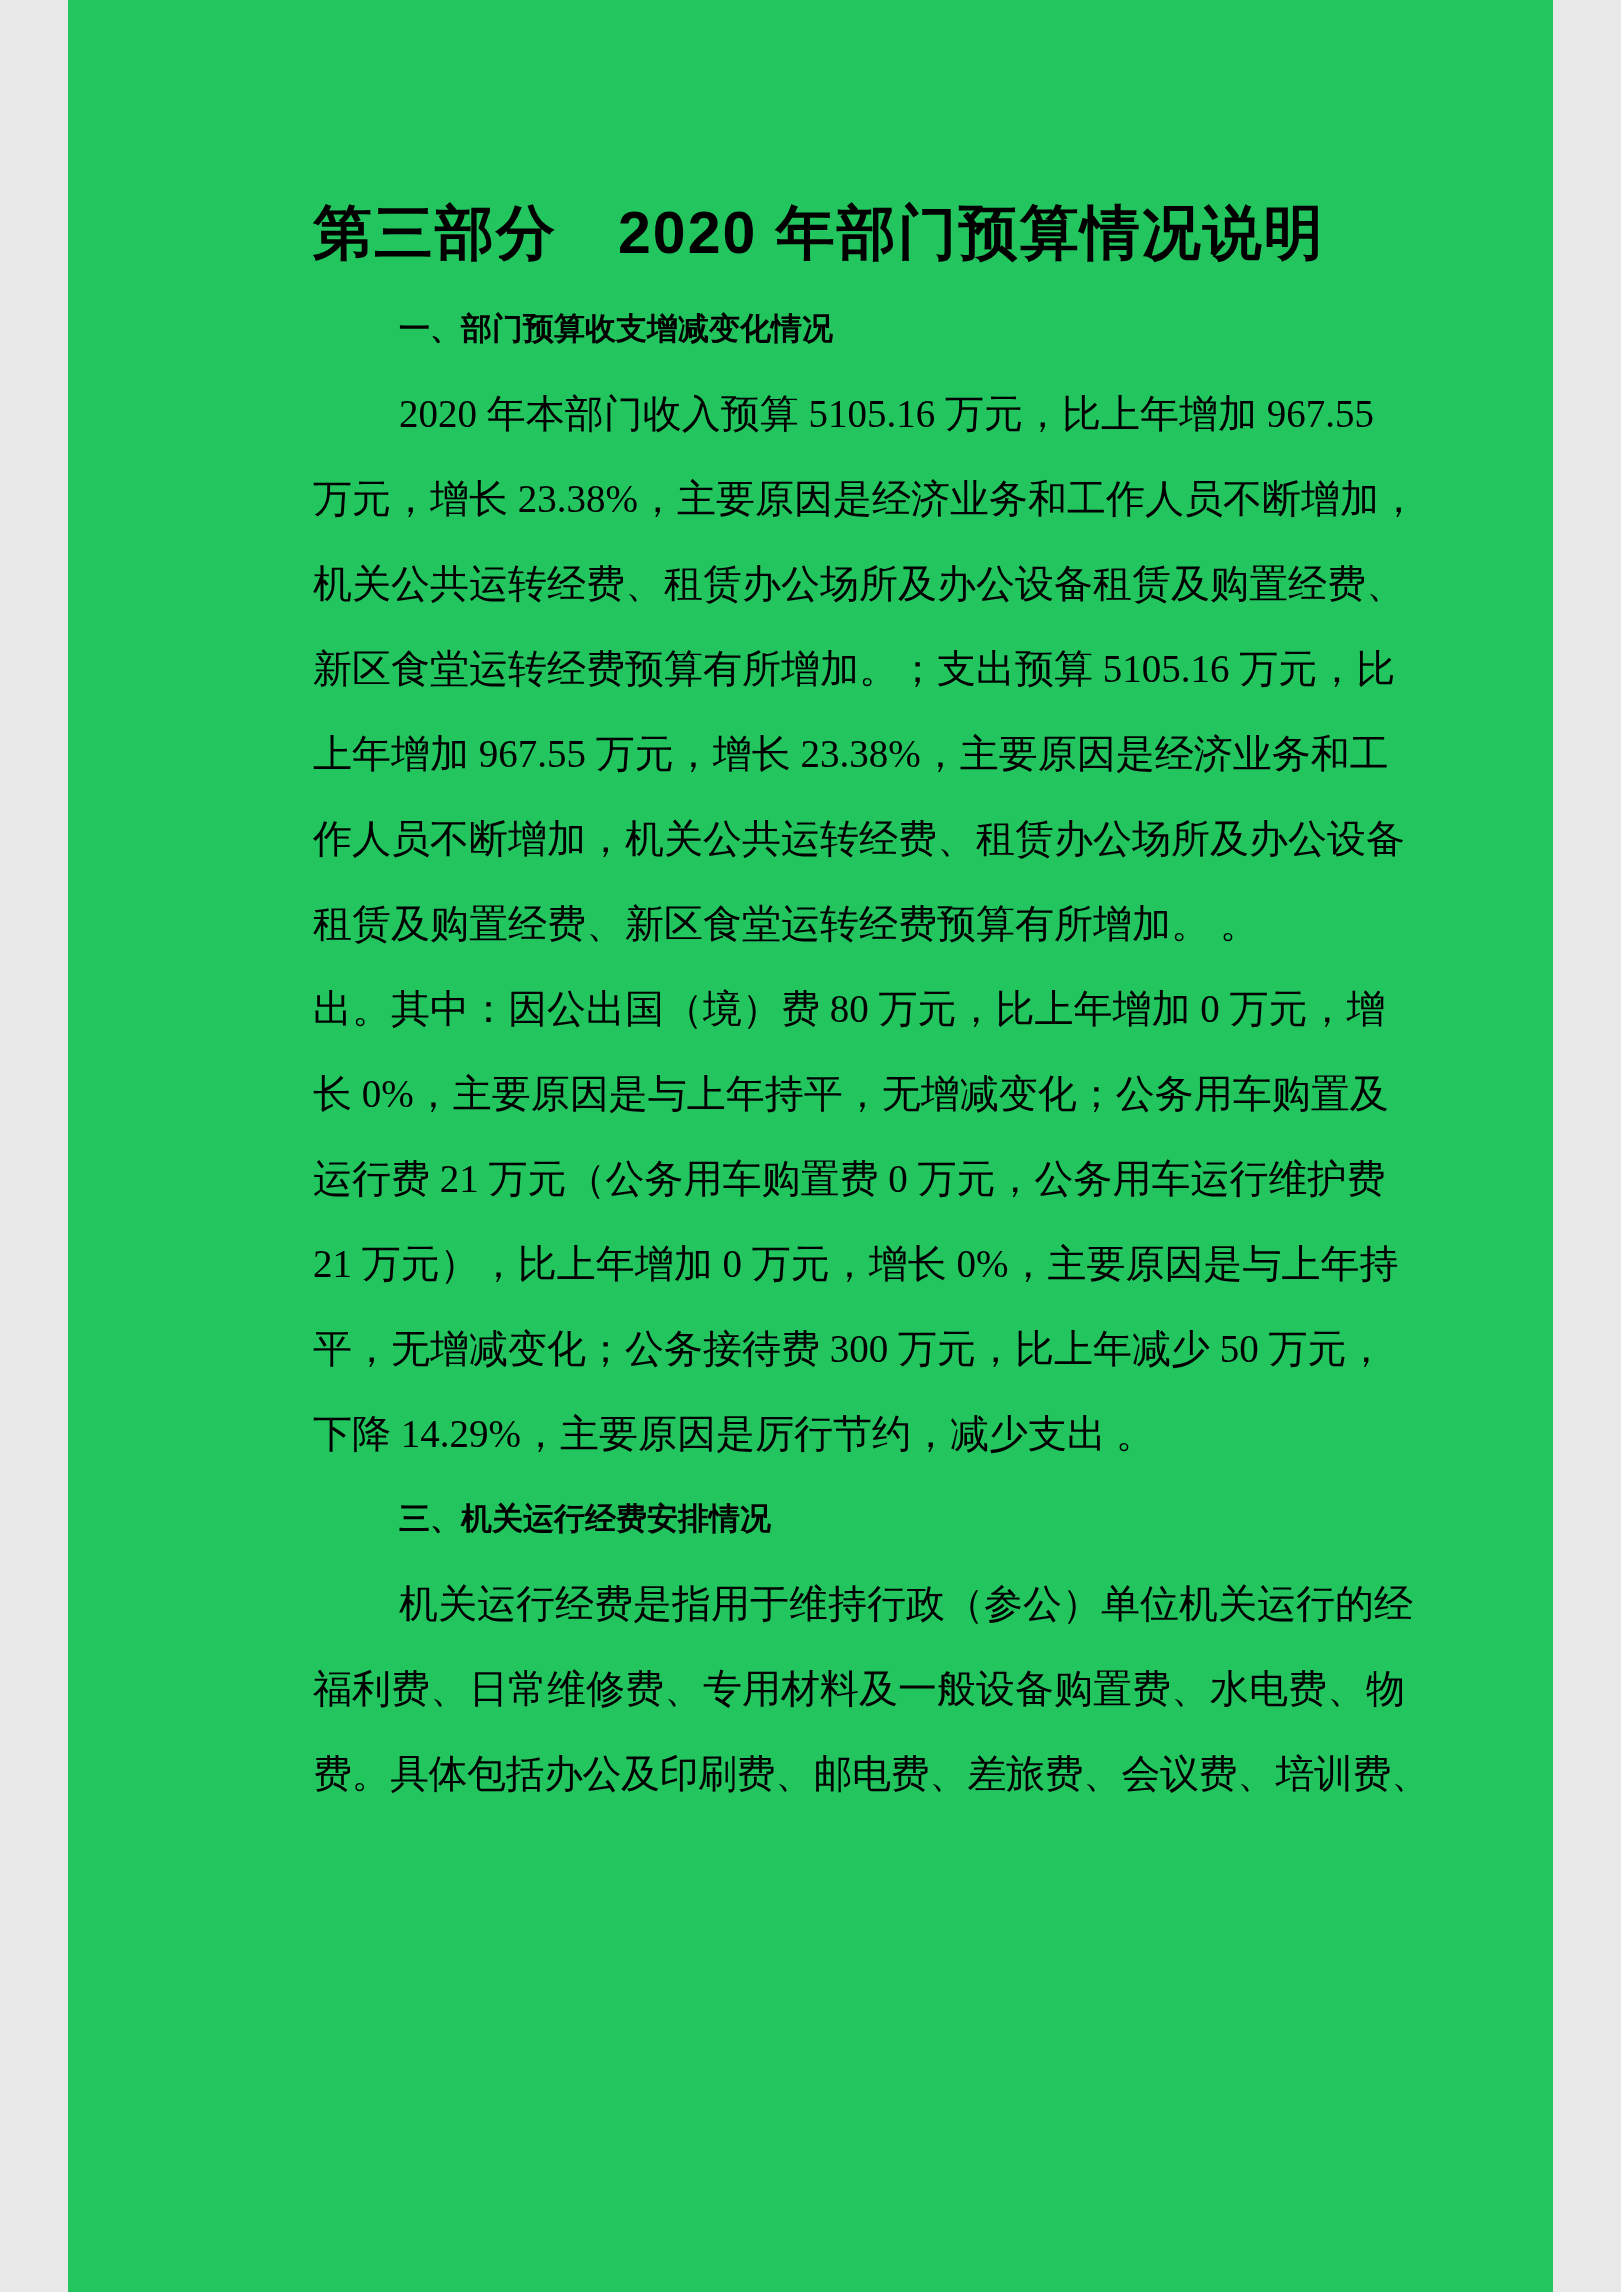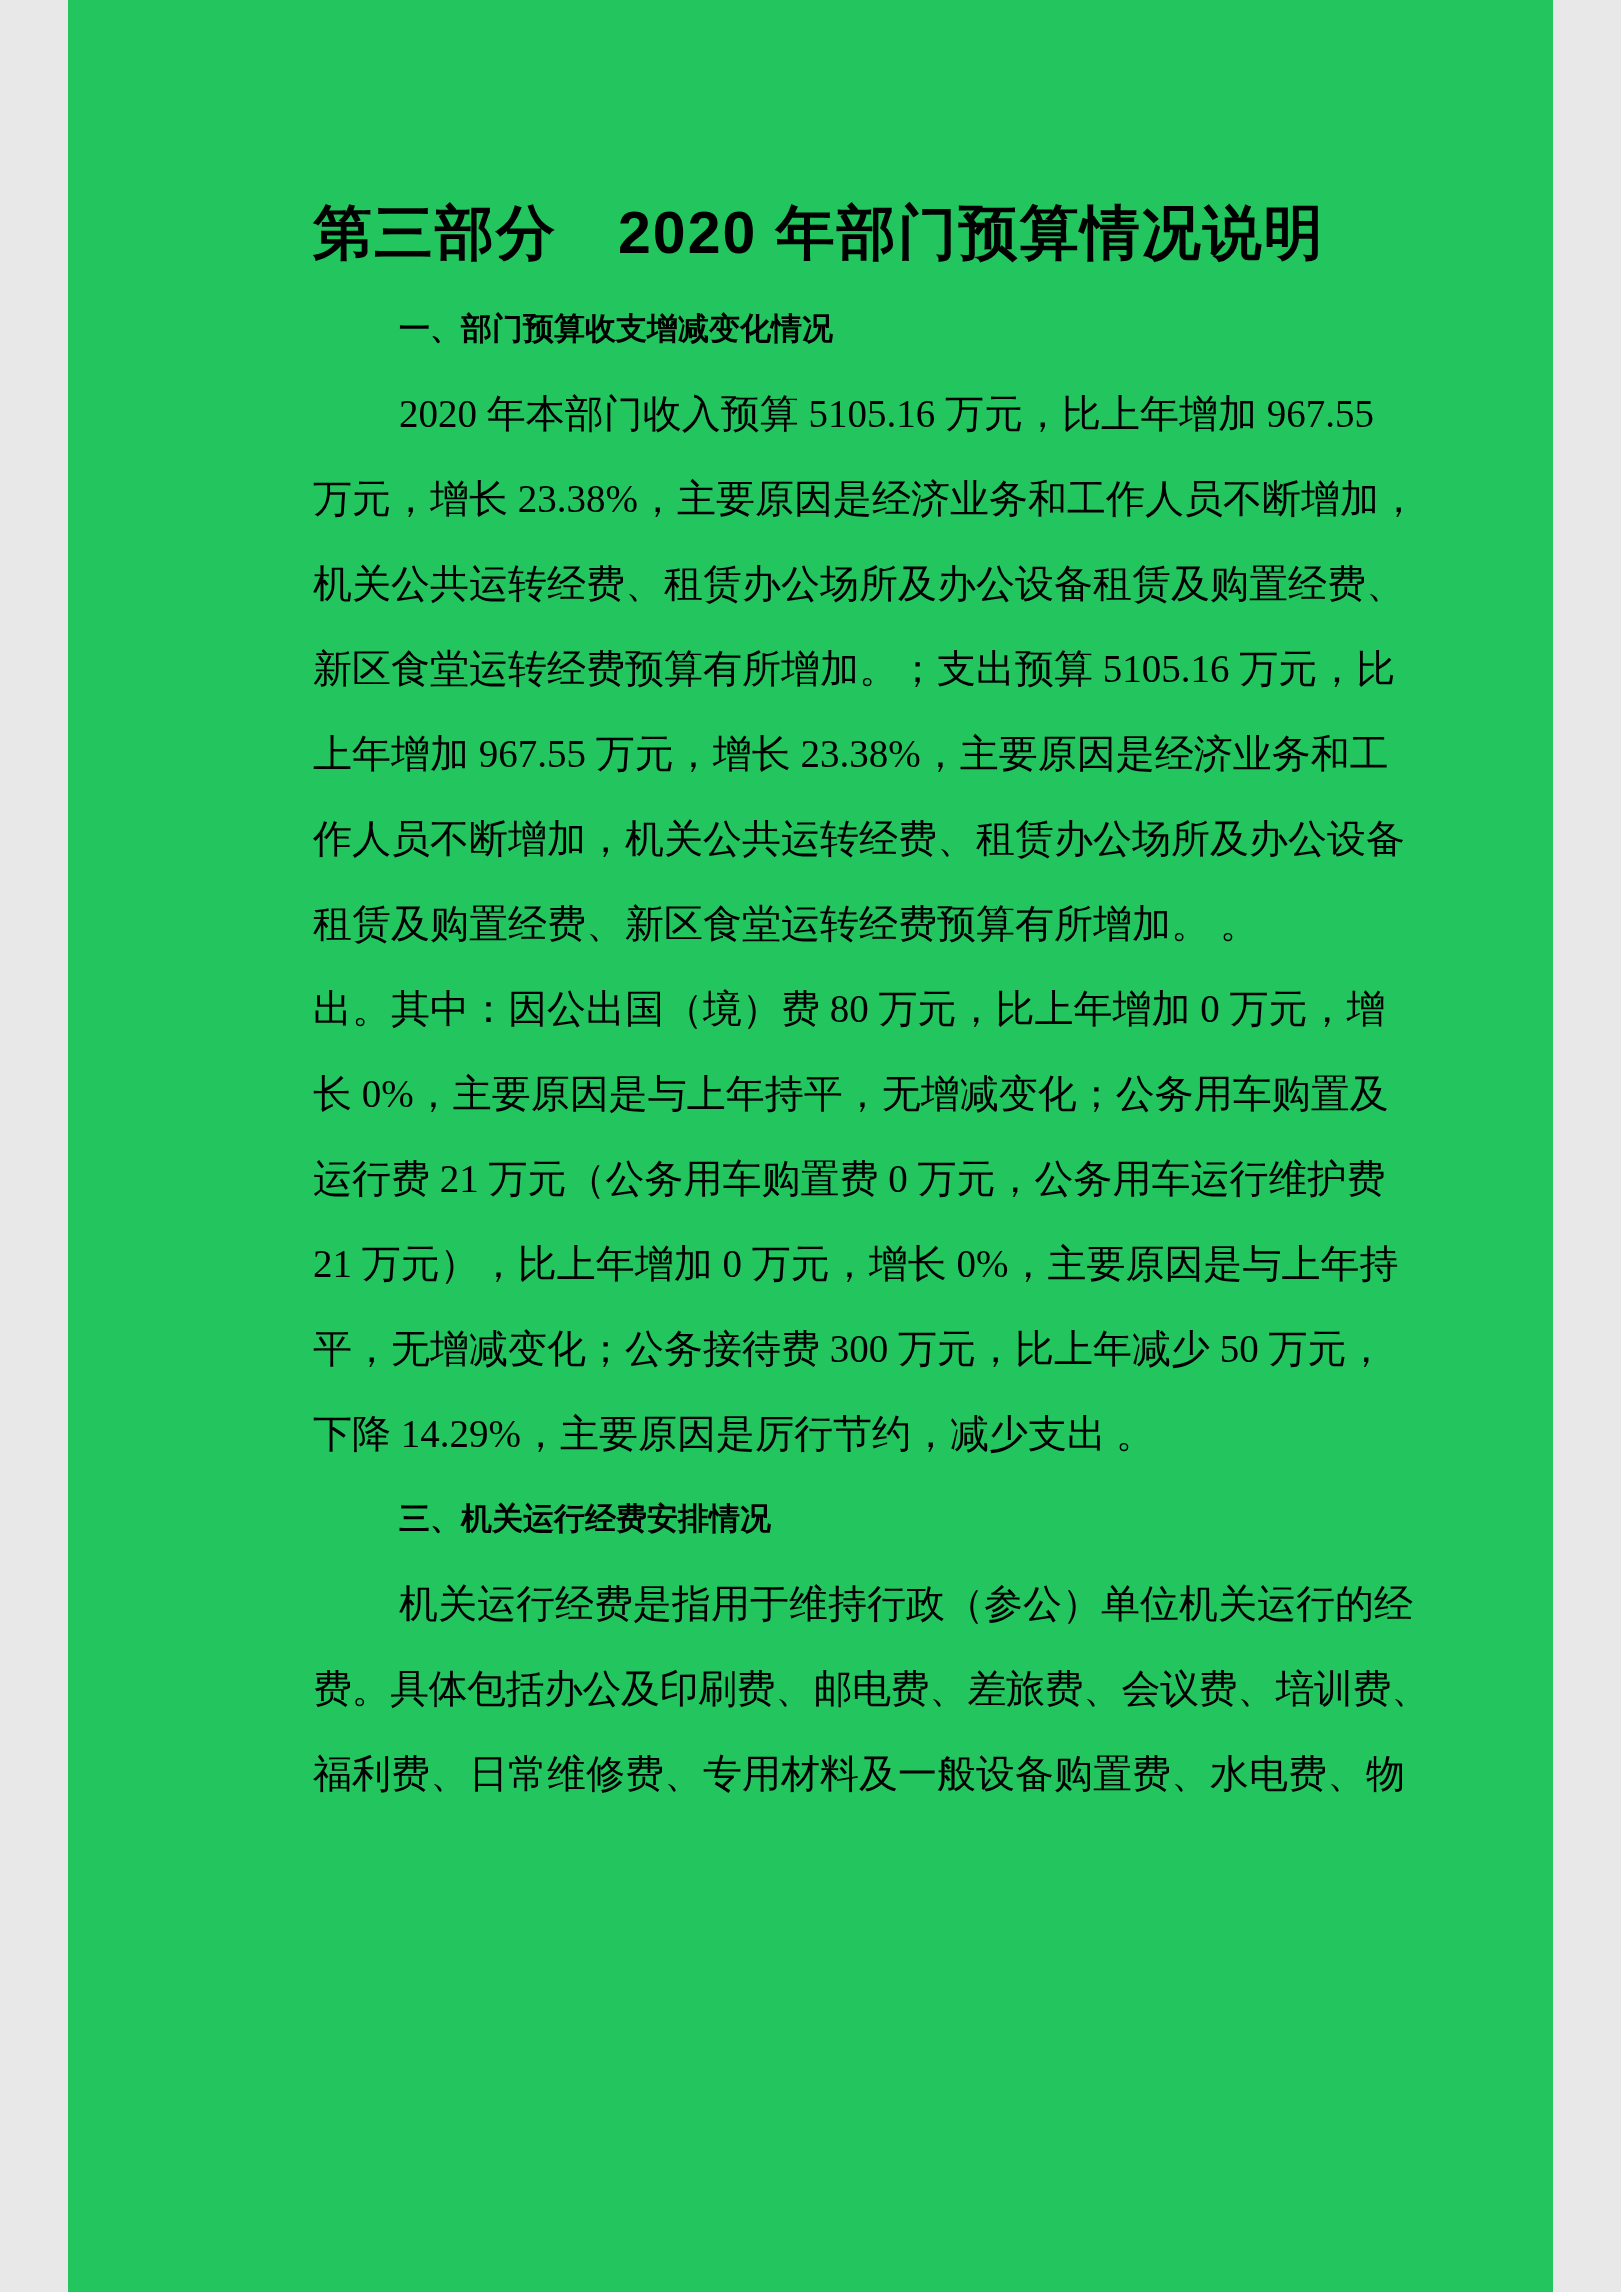--- a/index.html
+++ b/index.html
@@ -74,20 +74,20 @@
           <div class="row line">21 万元），比上年增加 0 万元，增长 0%，主要原因是与上年持</div>
           <div class="row line">平，无增减变化；公务接待费 300 万元，比上年减少 50 万元，</div>
           <div class="row line lastline">下降 14.29%，主要原因是厉行节约，减少支出 。</div>
         </div>
     </div>
 
     <div>
       <div class="row heading">三、机关运行经费安排情况</div>
       <div>
           <div class="row line indent">机关运行经费是指用于维持行政（参公）单位机关运行的经</div>
+          <div class="row line">福利费、日常维修费、专用材料及一般设备购置费、水电费、物</div>
           <div class="row line" style="letter-spacing: -0.5px;">费。具体包括办公及印刷费、邮电费、差旅费、会议费、培训费、</div>
-          <div class="row line">福利费、日常维修费、专用材料及一般设备购置费、水电费、物</div>
         </div>
     </div>
 
   </div>
 </div>
 
 
 </body></html>

